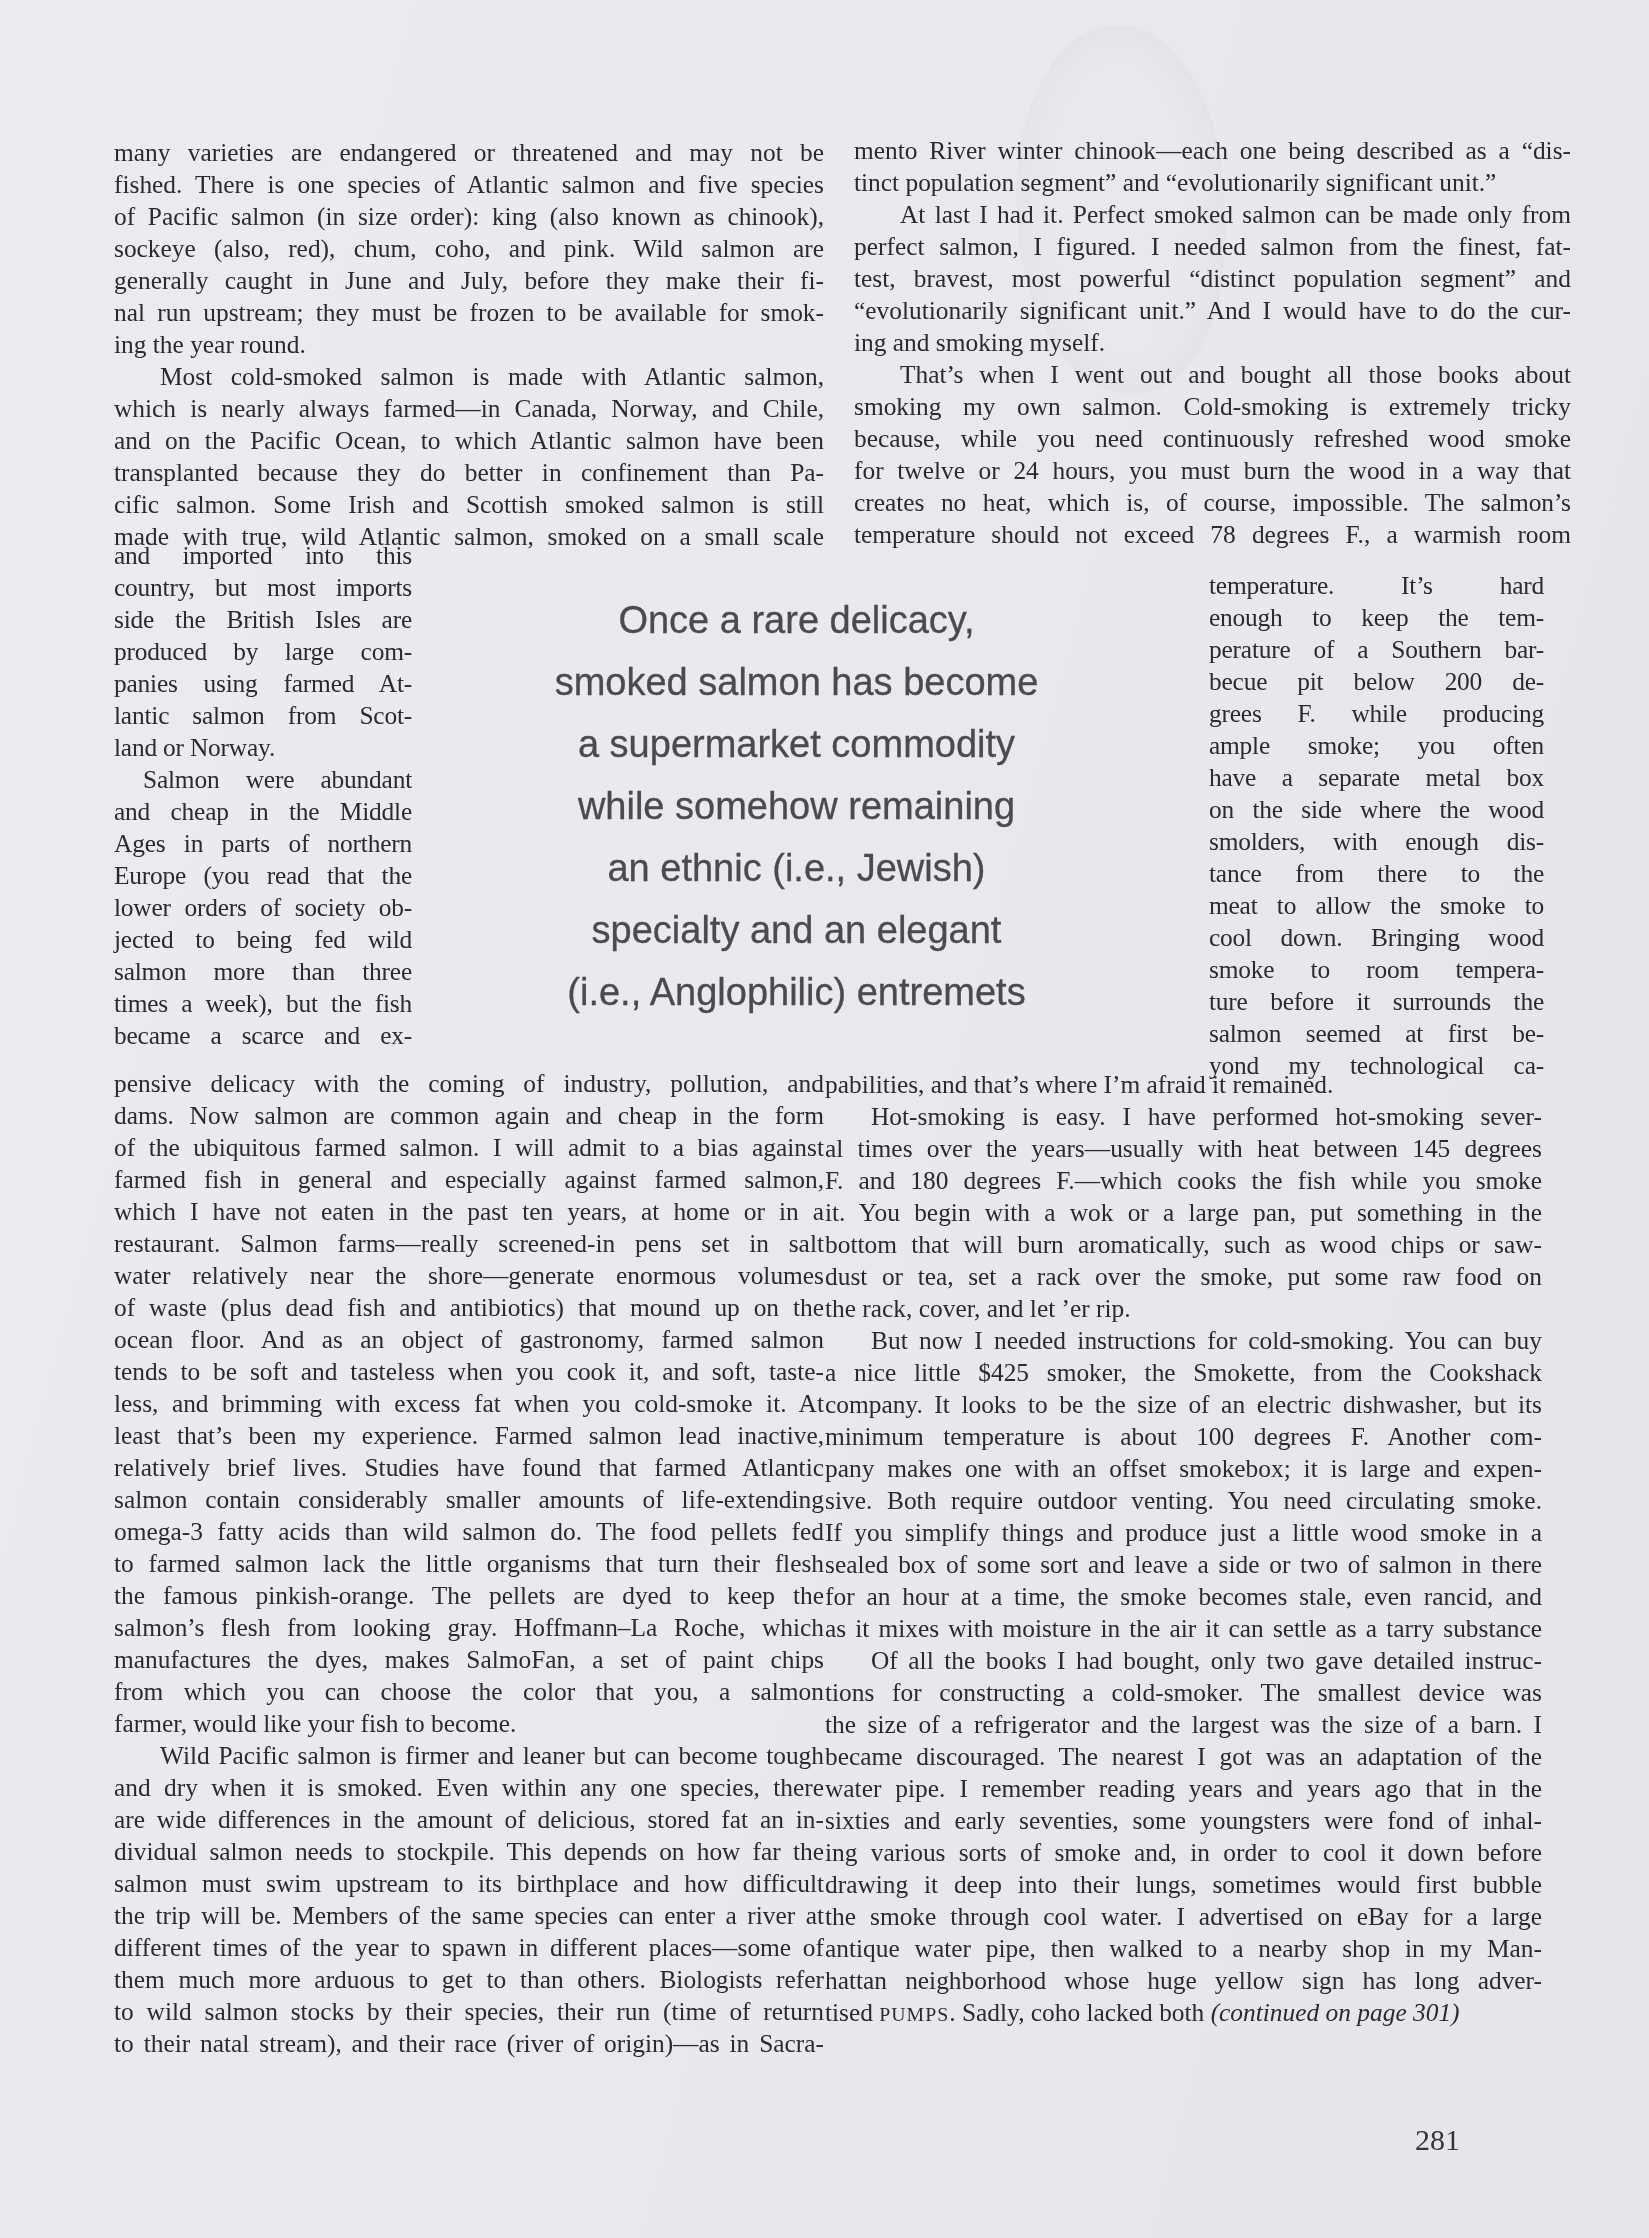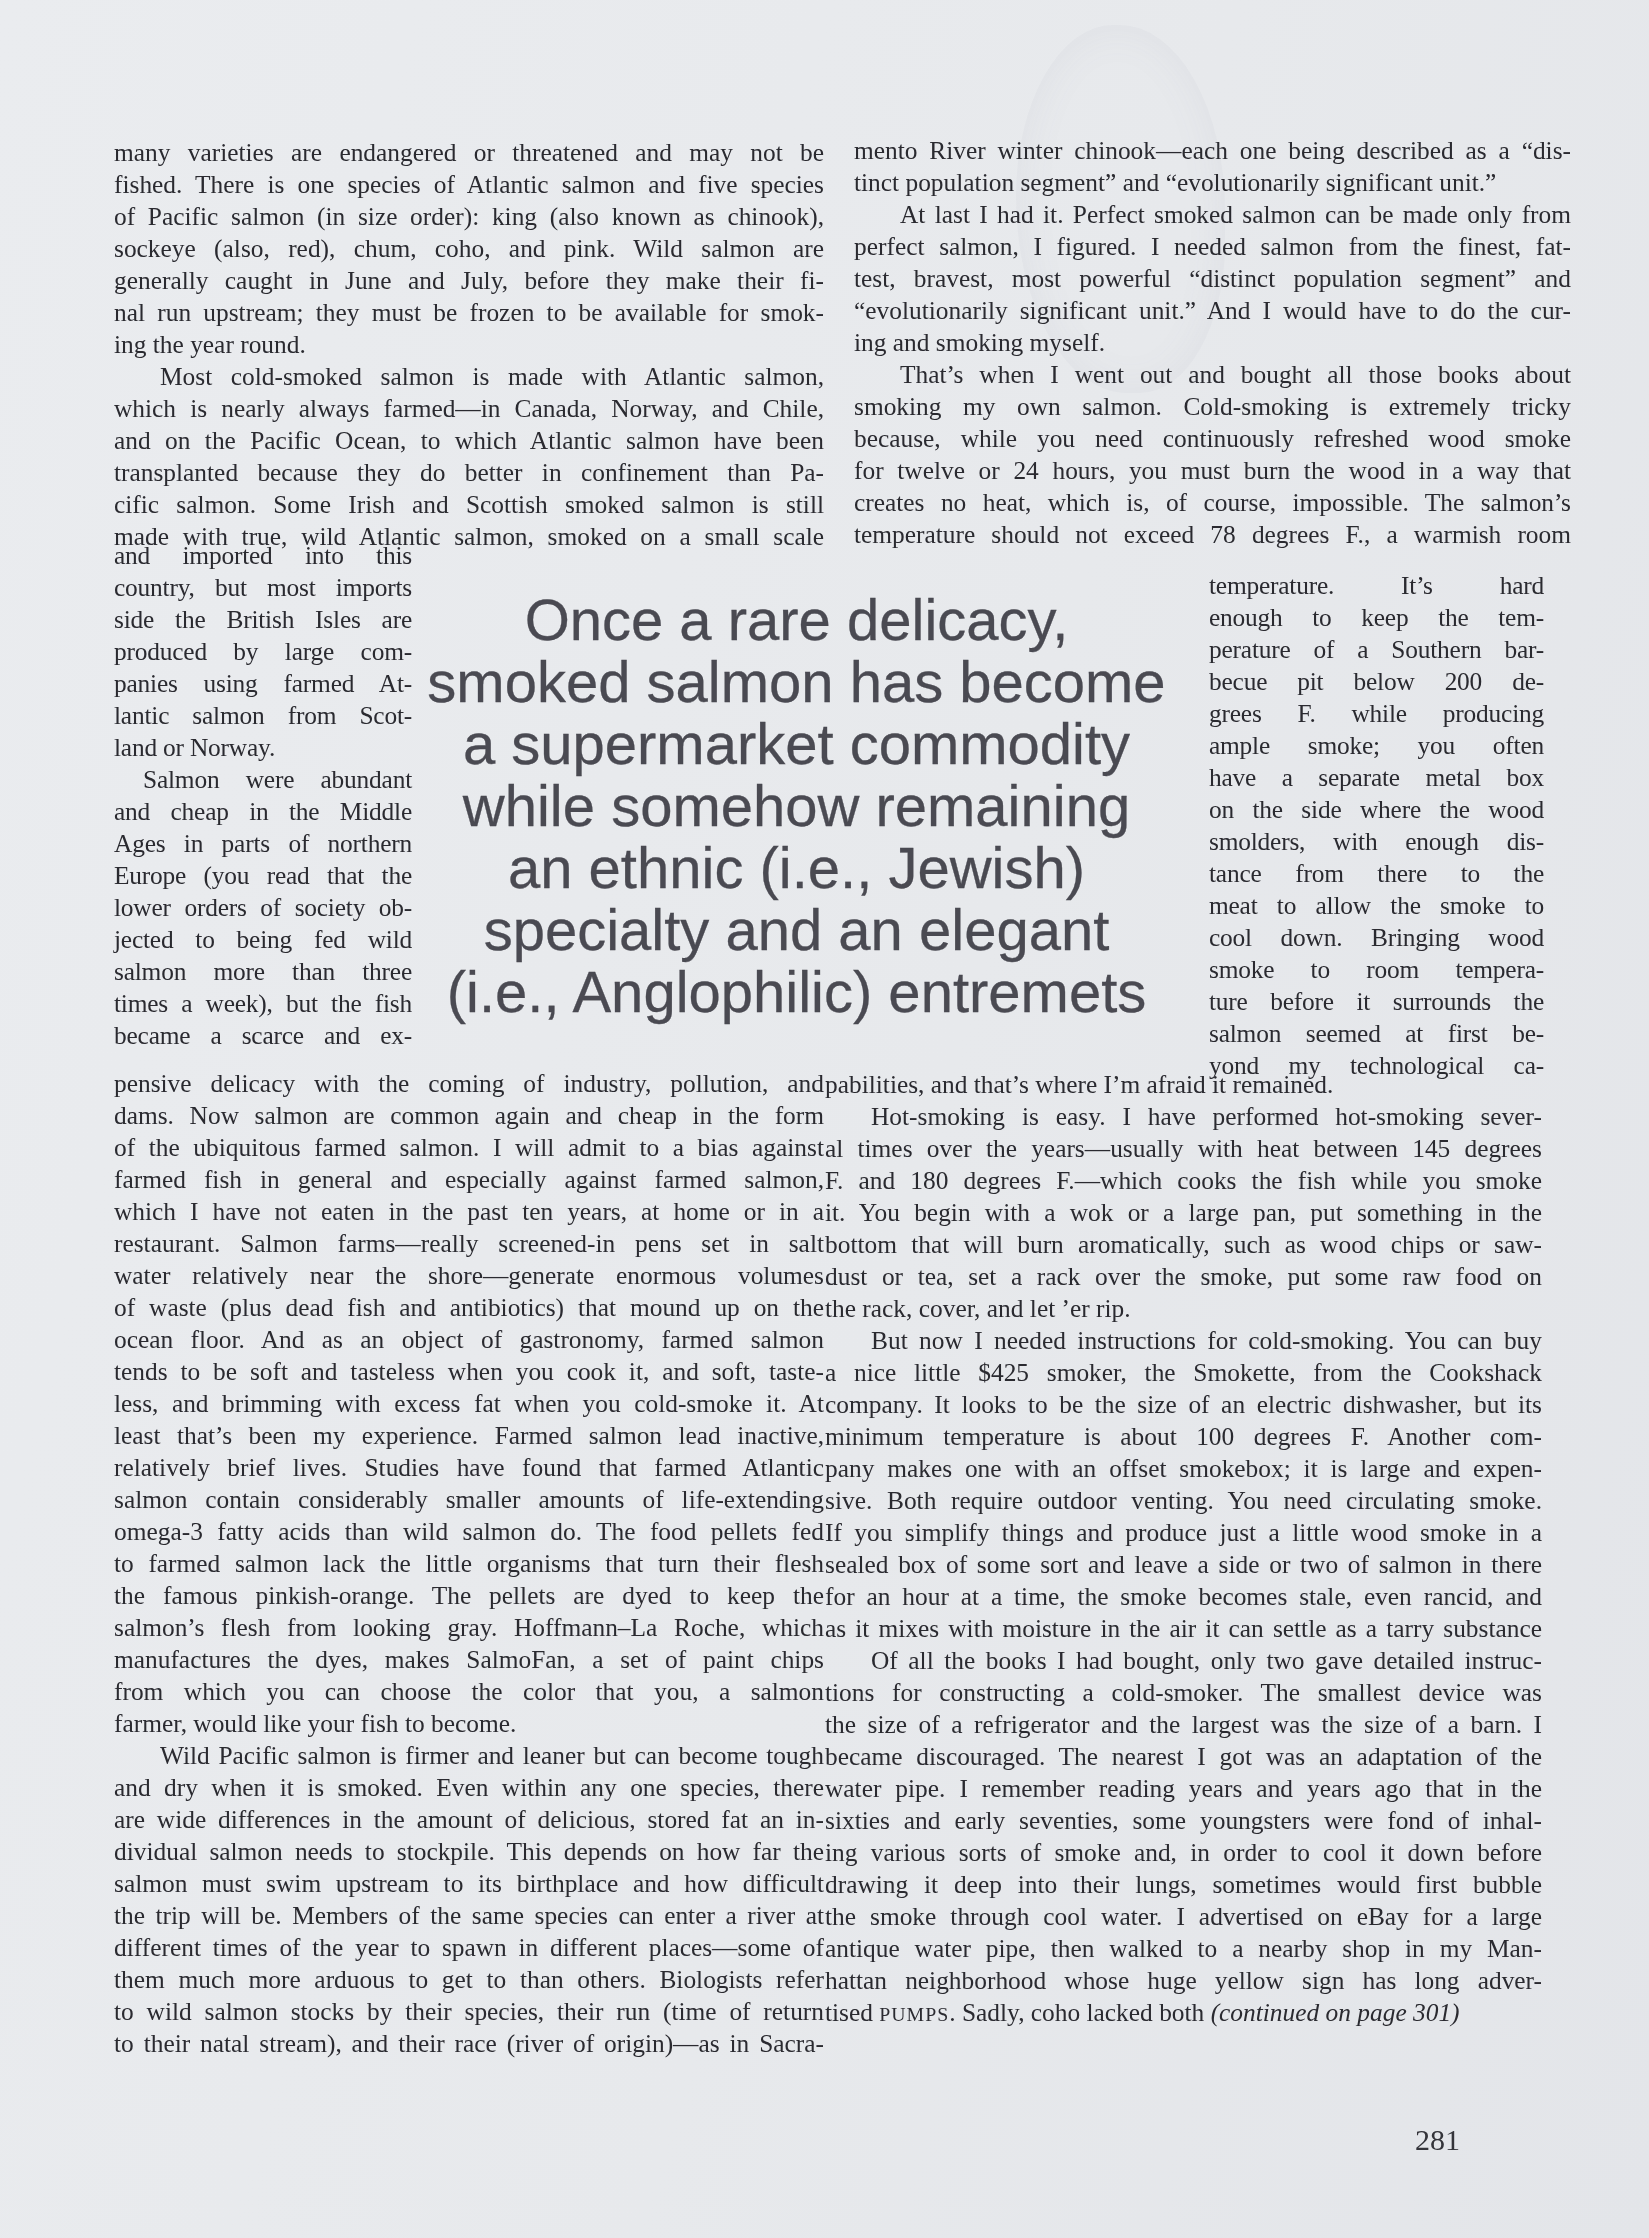--- a/index.html
+++ b/index.html
@@ -37,21 +37,21 @@
   #left-top   {left:114px;  top:136px;  width:710px;}
   #left-narrow{left:114px;  top:539px;  width:298px;}
   #left-bottom{left:114px;  top:1067px; width:710px;}
   #right-top   {left:825px; top:134px;  width:717px;margin-left:29px;}
   #right-narrow{left:1209px; top:545px;  width:335px;margin-top:24px;}
   #right-bottom{left:825px; top:1068px; width:717px;}
   #pull-quote{
     position:absolute;left:400px;top:589px;width:793px;
     font-family:"Liberation Sans", sans-serif;
     font-weight:100;
-    font-size:58px;
+    font-size:38px;
     line-height:62px;
     color:#4a4a52;
     -webkit-text-stroke:0.3px #4a4a52;
   }
   #pull-quote .ln{text-align:center;text-align-last:center;white-space:nowrap;}
   .page-number{
     position:absolute;left:1415px;top:2123px;width:76px;
     text-align:left;font-size:30px;color:#34343a;
   }
 </style>

